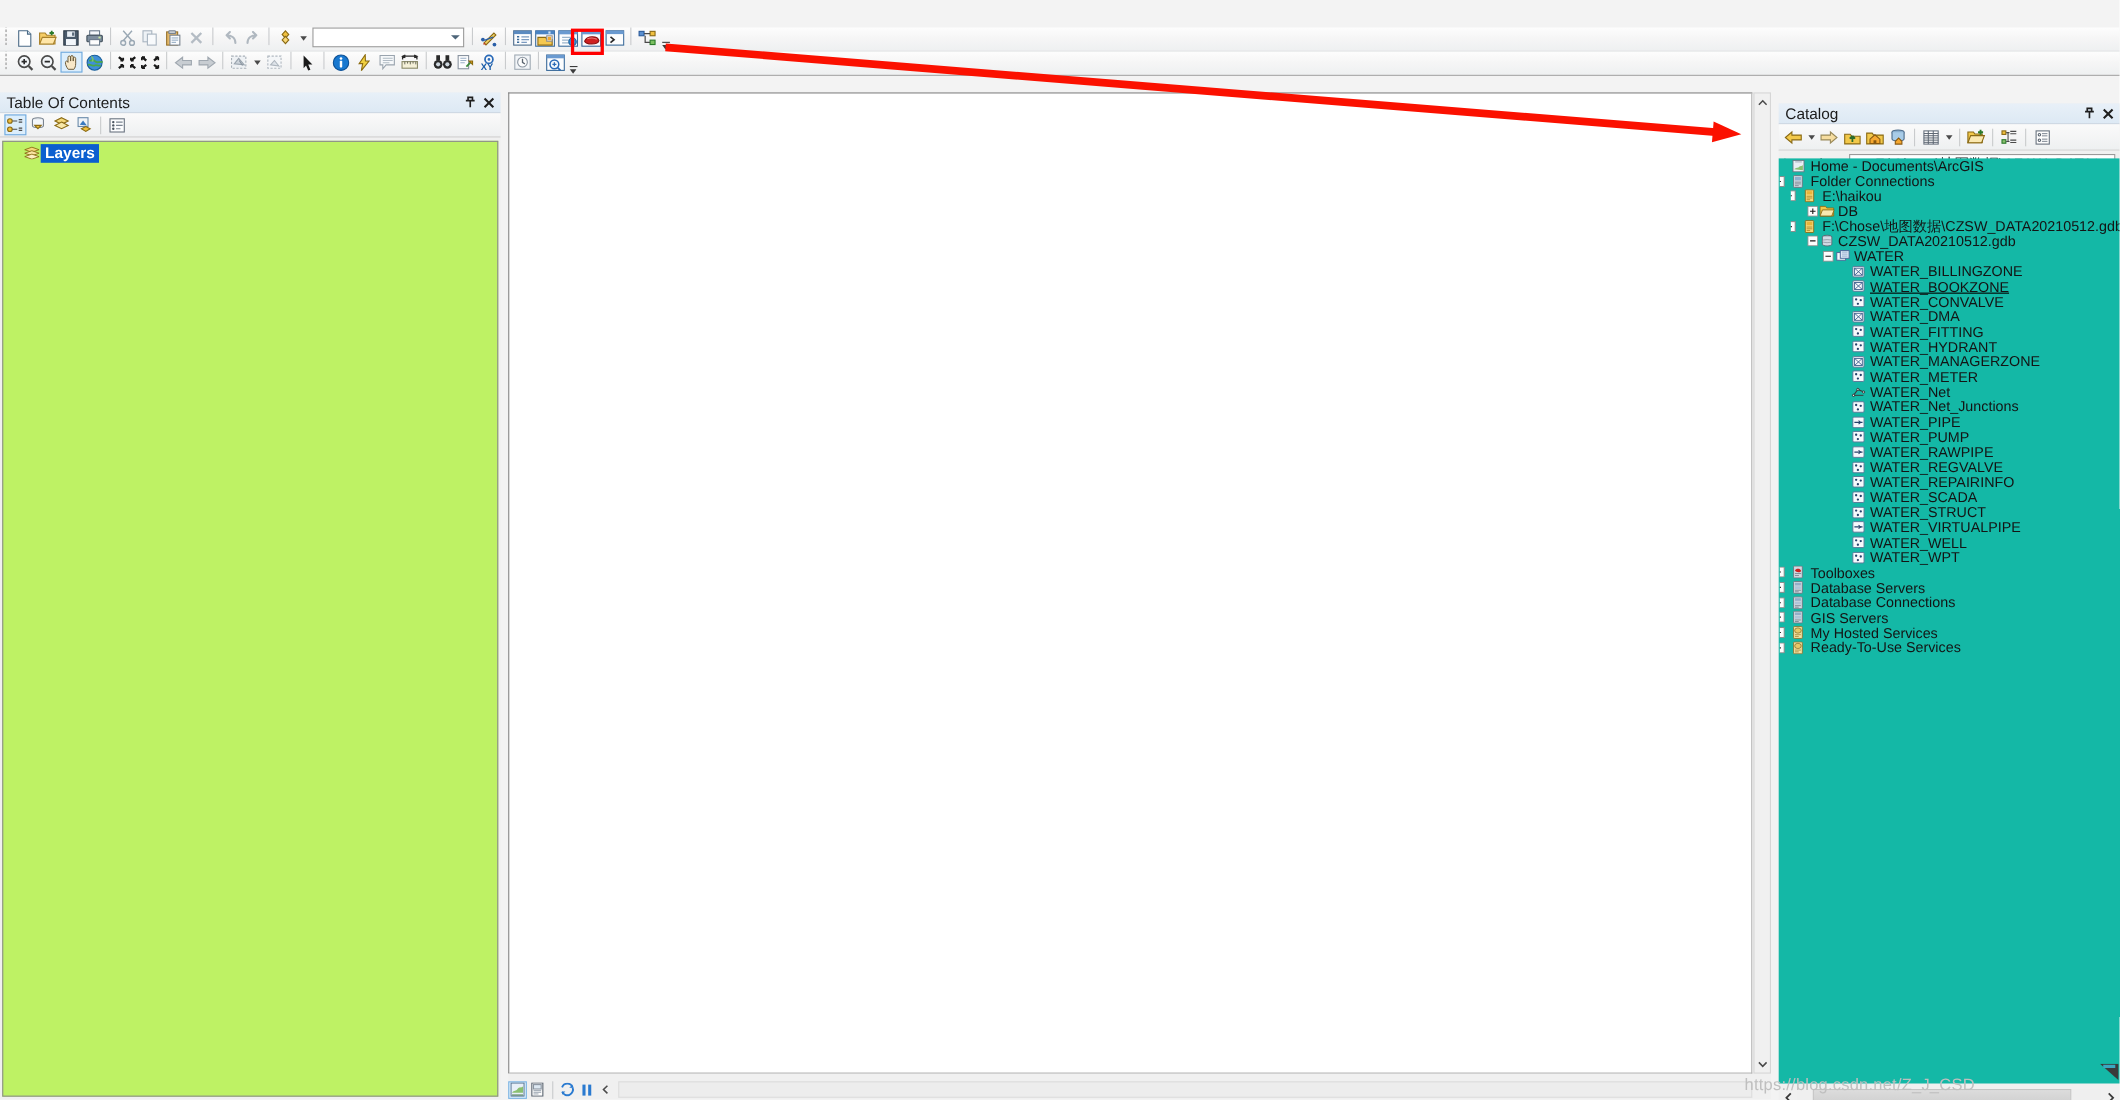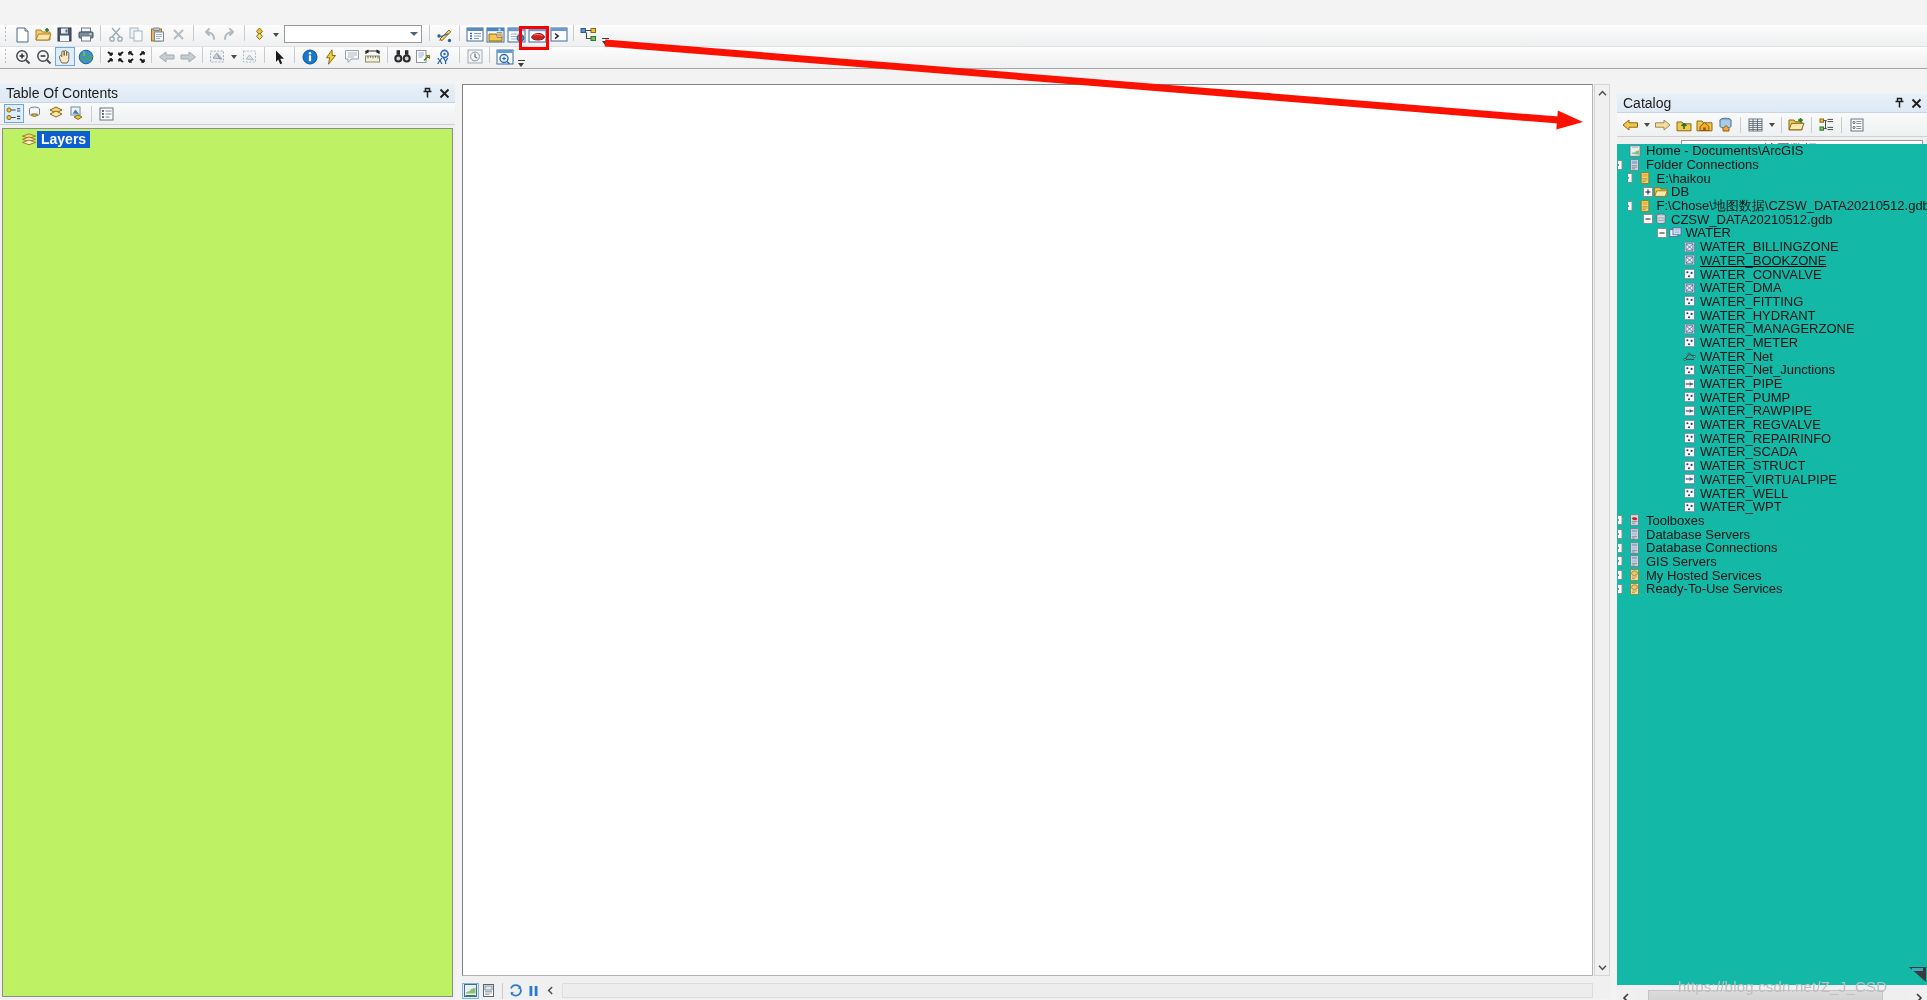--- a/index.html
+++ b/index.html
@@ -199,21 +199,21 @@
     width: 17px; height: 17px; display: flex; align-items: center; justify-content: center; cursor: default;
   }
   #cat-hs-track {
     flex: 1 1 auto; height: 17px; background: #efefef; position: relative; overflow: hidden;
   }
   #cat-hs-thumb {
     position: absolute; left: 14px; top: 0; width: 235px; height: 17px;
     background: linear-gradient(to bottom,#dcdcdc,#cdcdcd); border: 1px solid #c4c4c4;
   }
   #watermark {
-    position: absolute; left: 1678px; top: 978px; font-size: 15px; color: #bfbfbf;
+    position: absolute; left: 1586px; top: 978px; font-size: 15px; color: #bfbfbf;
     white-space: nowrap; z-index: 55; pointer-events: none; letter-spacing: 0.2px;
   }
   #corner-badge {
     position: absolute; right: 1px; top: 967px; width: 17px; height: 15px;
     z-index: 56; pointer-events: none;
   }
 
   
   #annot { position: absolute; left: 0; top: 0; width: 1927px; height: 1000px; pointer-events: none; z-index: 45; }
 </style>

